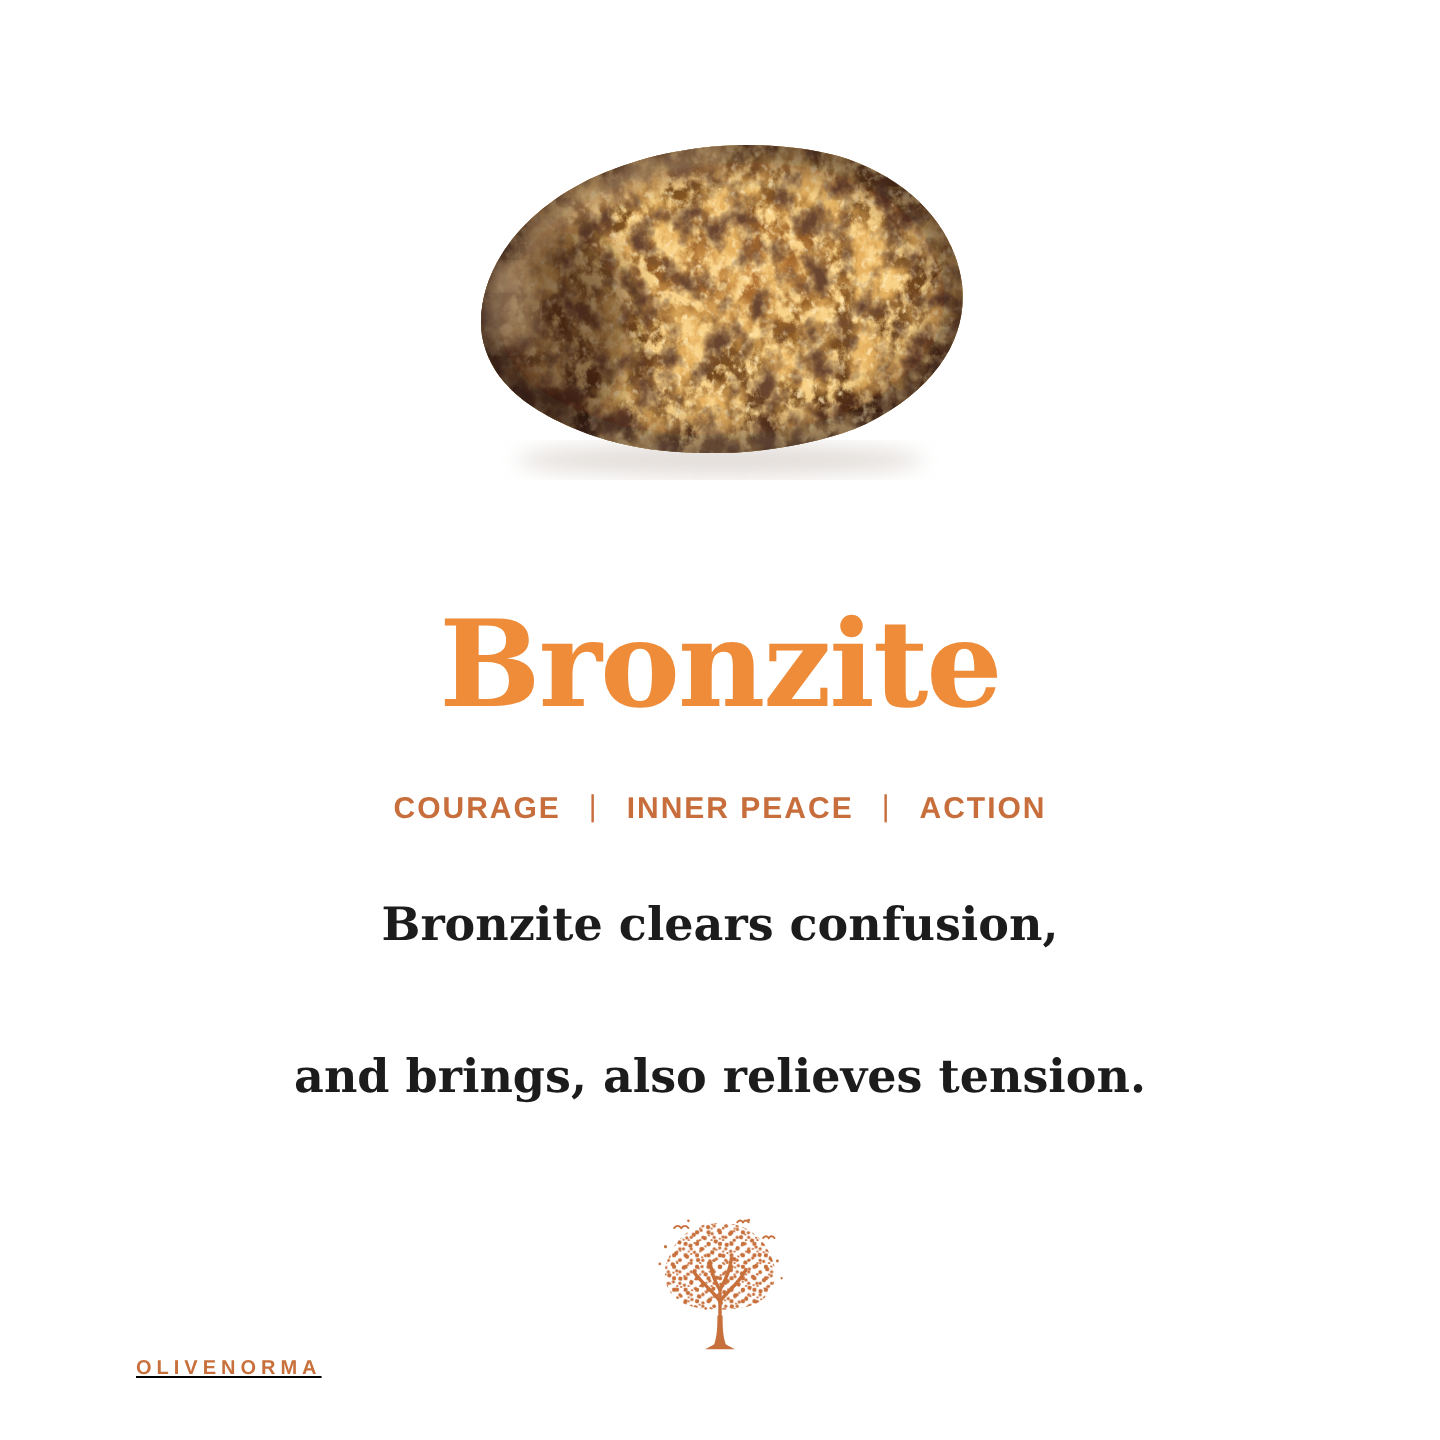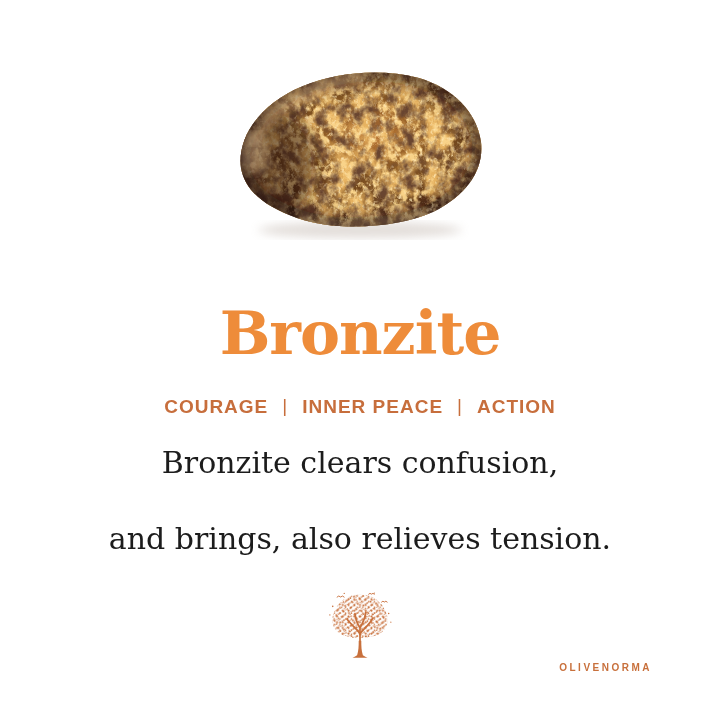--- a/index.html
+++ b/index.html
@@ -28,47 +28,49 @@
     font-size:60px;
     line-height:64px;
     letter-spacing:-1px;
     color:#EE8C3A;
   }
   .keywords {
     position:absolute;
     top:396px; left:0;
     width:100%;
     text-align:center;
-    font-size:19px;
+    font-size:15px;
     font-weight:bold;
     letter-spacing:1px;
     color:#C76E3C;
     white-space:nowrap;
   }
   .keywords .sep {
     display:inline-block;
     margin:0 14px;
     font-weight:normal;
     transform:translateY(-1px);
   }
   .description {
     position:absolute;
     top:444px; left:0;
     width:100%;
     text-align:center;
     font-family:"DejaVu Serif", serif;
-    font-size:30px;
+    font-size:23px;
     line-height:38px;
     color:#1C1C1C;
+    font-weight:bold;
   }
   .logo {
     position:absolute;
-    top:592px; left:0;
-    width:100%;
-    text-align:right;
+    top:609px; left:0;
+    width:100%;
+    text-align:left;
+    text-decoration:underline;
   }
   .logo svg { display:block; margin:0 auto; }
   .brand {
     margin-top:4px;
     font-size:10px;
     font-weight:bold;
     letter-spacing:2.5px;
     color:#C8703C;
   }
 </style>

